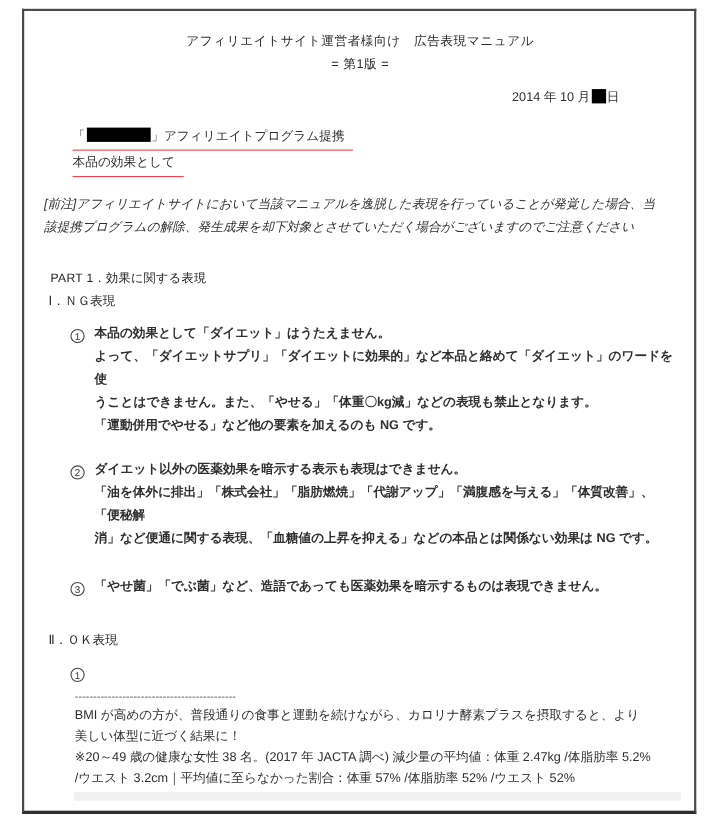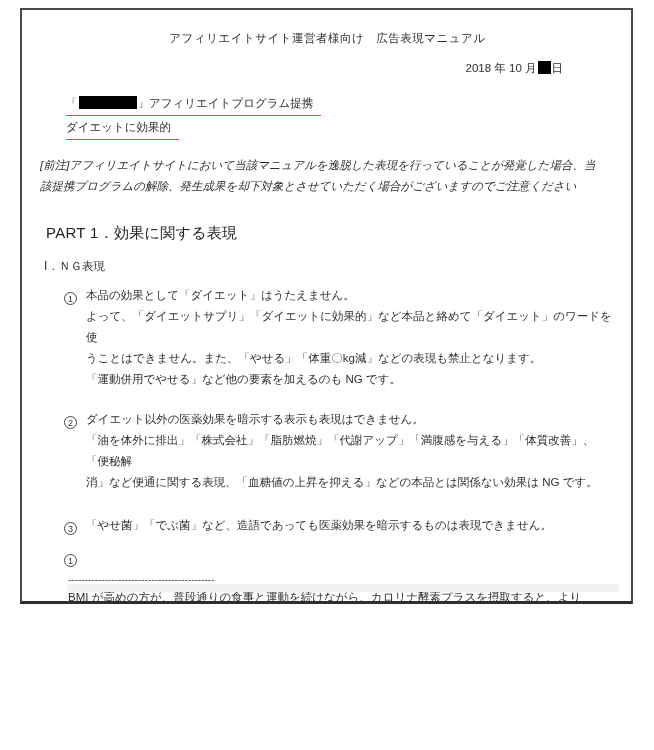--- a/index.html
+++ b/index.html
@@ -2,73 +2,74 @@
 <html><head>
 <meta charset="utf-8">
 <style>
   html,body{margin:0;padding:0;background:#ffffff;}
   body{
     width:654px;height:750px;position:relative;
     font-family:"Liberation Sans","DejaVu Sans",sans-serif;
     color:#333;
   }
   .page{
-    position:absolute;left:20px;top:8px;width:613px;height:596px;
+    position:absolute;left:20px;top:8px;width:613px;height:732px;
     box-sizing:border-box;background:#fff;
     border:2px solid #4a4a4a;border-bottom:3px solid #2e2e2e;
     padding:0 16px 0 18px;
     font-size:11.5px;line-height:21px;color:#2f2f2f;
     overflow:hidden;
   }
   .title-block{text-align:center;margin-top:18px;}
   .title-line{letter-spacing:.5px;color:#2c2c2c;}
   .edition-line{margin-top:0;}
   .date-block{text-align:right;margin-top:9px;line-height:20px;}
   .date-line{padding-right:52px;}
   .company-line{padding-right:28px;}
   .redact{display:inline-block;background:#000;vertical-align:-2px;}
   .redact-day{width:13px;height:13px;margin:0 1px;}
   .redact-company{width:92px;height:15px;vertical-align:-3px;margin-left:2px;}
   .redact-partner{width:58px;height:13px;margin:0 1px;}
   .addressee{margin-top:14px;margin-left:26px;line-height:22px;}
   .underlined{display:inline-block;border-bottom:1px solid #ef4444;padding-right:8px;padding-bottom:1px;}
   .notice{margin-top:15px;white-space:pre-line;font-style:italic;}
-  .part-heading{margin-top:25px;margin-left:6px;font-size:15px;letter-spacing:.3px;color:#222;}
-  .sec-heading{margin-top:13px;margin-left:4px;}
+  .part-heading{margin-top:25px;margin-left:6px;font-size:11px;letter-spacing:.3px;color:#222;}
+  .sec-heading{margin-left:4px;}
   .sec-heading.ok{margin-top:25px;}
   .item{display:flex;margin-left:24px;margin-top:8px;}
   .item.gap-lg{margin-top:19px;}
   .item.gap-xl{margin-top:22px;}
   .inum{flex:0 0 22px;padding-top:3px;}
   .circle{
     display:inline-block;width:13px;height:13px;border:1px solid #444;border-radius:50%;
     font-size:9px;line-height:13px;text-align:center;color:#333;box-sizing:border-box;
   }
-  .itext{white-space:pre-line;}
+  .itext{white-space:pre-line;font-weight:bold;}
   .quote-block{margin-left:28px;margin-top:1px;line-height:19px;}
   .divider{font-size:10px;line-height:16px;letter-spacing:0;color:#555;overflow:hidden;white-space:nowrap;width:160px;}
   .quote-text{white-space:pre-line;}
   .scan-band{position:absolute;left:45px;right:12px;bottom:9px;height:8px;background:#f1f1f1;border-radius:2px;}
 </style>
 </head>
 <body>
 
 <div class="page">
 
   <div class="title-block">
     <div class="title-line">アフィリエイトサイト運営者様向け　広告表現マニュアル</div>
+    <div class="title-line edition-line">= 第1版 =</div>
   </div>
 
   <div class="date-block">
-    <div class="date-line"><span>2018 年 10 月</span><span class="redact redact-day"></span><span>日</span></div>
+    <div class="date-line"><span>2014 年 10 月</span><span class="redact redact-day"></span><span>日</span></div>
   </div>
 
   <div class="addressee">
     <div><span class="underlined"><span>「</span><span class="redact redact-partner"></span><span>」アフィリエイトプログラム提携</span></span></div>
-    <div><span class="underlined">ダイエットに効果的</span></div>
+    <div><span class="underlined">本品の効果として</span></div>
   </div>
 
   <div class="notice">[前注]アフィリエイトサイトにおいて当該マニュアルを逸脱した表現を行っていることが発覚した場合、当
 該提携プログラムの解除、発生成果を却下対象とさせていただく場合がございますのでご注意ください</div>
 
   <div class="part-heading">PART 1．効果に関する表現</div>
 
   <div class="sec-heading">Ⅰ．ＮＧ表現</div>
 
   <div class="item">
@@ -84,20 +85,21 @@
     <div class="itext">ダイエット以外の医薬効果を暗示する表示も表現はできません。
 「油を体外に排出」「株式会社」「脂肪燃焼」「代謝アップ」「満腹感を与える」「体質改善」、「便秘解
 消」など便通に関する表現、「血糖値の上昇を抑える」などの本品とは関係ない効果は NG です。</div>
   </div>
 
   <div class="item gap-xl">
     <div class="inum"><span class="circle">3</span></div>
     <div class="itext">「やせ菌」「でぶ菌」など、造語であっても医薬効果を暗示するものは表現できません。</div>
   </div>
 
+  <div class="sec-heading ok">Ⅱ．ＯＫ表現</div>
 
   <div class="item">
     <div class="inum"><span class="circle">1</span></div>
   </div>
 
   <div class="quote-block">
     <div class="divider">--------------------------------------------</div>
     <div class="quote-text">BMI が高めの方が、普段通りの食事と運動を続けながら、カロリナ酵素プラスを摂取すると、より
 美しい体型に近づく結果に！
 ※20～49 歳の健康な女性 38 名。(2017 年 JACTA 調べ) 減少量の平均値：体重 2.47kg /体脂肪率 5.2%

